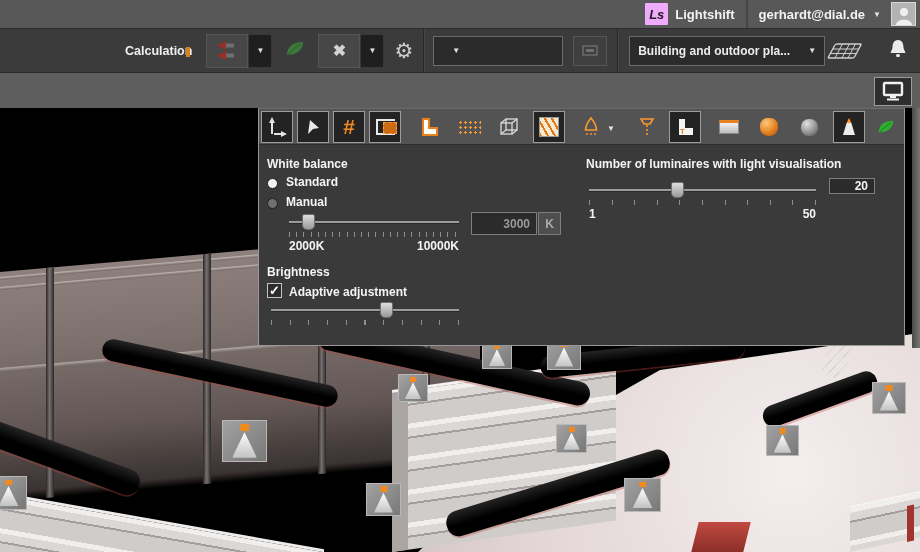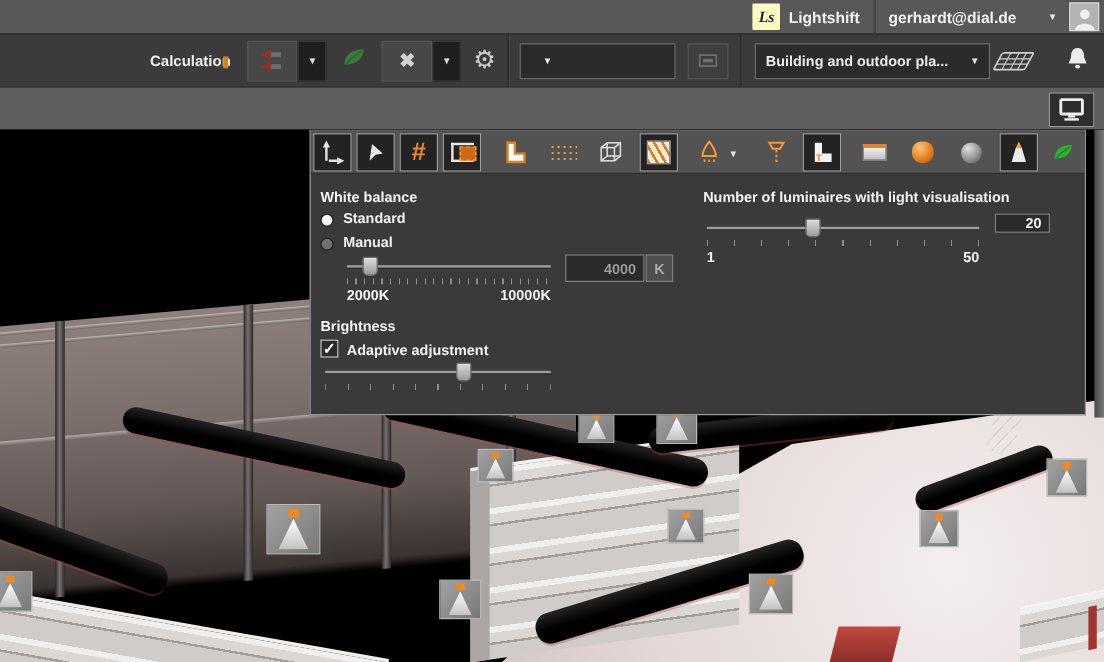--- a/index.html
+++ b/index.html
@@ -3,26 +3,26 @@
 <meta charset="utf-8">
 <style>
   * { margin:0; padding:0; box-sizing:border-box; }
   html,body { width:920px; height:552px; overflow:hidden; background:#000;
     font-family:"Liberation Sans", sans-serif; }
   .app { position:relative; width:920px; height:552px; }
 
   
   .topbar { position:relative; height:28px; background:#585858; display:flex; align-items:center; justify-content:flex-end; padding-right:4px; }
   .topbar .brand { display:flex; align-items:center; gap:7px; padding:0 12px; height:100%; }
-  .badge { background:#fef9c3; color:#222; font-weight:bold; display:flex; align-items:center; justify-content:center; border-radius:1px;font-family:Liberation Serif, serif; }
+  .badge { background:#f0abfc; color:#222; font-weight:bold; display:flex; align-items:center; justify-content:center; border-radius:1px; }
   .badge.ls { width:23px; height:22px; font-size:13px; font-style:italic; }
   .badge.lum { width:28px; height:20px; font-size:9px; letter-spacing:0; }
   .topbar .lbl { color:#f2f2f2; font-size:13px; font-weight:700; }
   .tsep { width:1px; height:28px; background:#454545; }
-  .account { display:flex; align-items:center; gap:26px; padding:0 10px; }
+  .account { display:flex; align-items:center; gap:8px; padding:0 10px; }
   .caret { color:#e3e3e3; font-size:8px; }
   .avatar { width:25px; height:24px; background:#b3b3b3; border:1px solid #d8d8d8; display:flex; align-items:flex-end; justify-content:center; overflow:hidden; }
 
   
   .toolbar { position:relative; height:44px; background:#3b3b3b; border-top:1px solid #2c2c2c; display:flex; align-items:center; }
   .tb-sep { width:2px; height:44px; background:#272727; border-right:1px solid #474747; }
   .calc-label { color:#efefef; font-size:12.5px; font-weight:700; margin:0 14px 0 125px; }
   .tbtnL { height:34px; display:flex; align-items:center; justify-content:center; }
   .btn-big { width:42px; background:#474747; border:1px solid #555; }
   .btn-caret { width:24px; background:#1f1f1f; border:1px solid #383838; color:#e0e0e0; font-size:8px; }
@@ -365,21 +365,21 @@
         </div>
         <div class="slider" style="left:30px; top:68px; width:170px; height:44px;">
           <div class="track"></div>
           <div class="handle" style="left:calc(11% - 6px);"></div>
           <div class="ticks" style="background:repeating-linear-gradient(90deg,#8e8e8e 0 1px,rgba(0,0,0,0) 1px 7.2px);"></div>
           <div class="endlabels">
             <span>2000K</span>
             <span>10000K</span>
           </div>
         </div>
-        <div class="valbox dim" style="left:212px; top:67px; width:66px; height:23px;">4000</div>
+        <div class="valbox dim" style="left:212px; top:67px; width:66px; height:23px;">3000</div>
         <div class="unitbtn" style="left:279px; top:67px; width:23px; height:23px;">K</div>
 
         <span class="plabel" style="left:327px; top:12px;">Number of luminaires with light visualisation</span>
         <div class="slider" style="left:330px; top:36px; width:227px; height:44px;">
           <div class="track"></div>
           <div class="handle" style="left:calc(38.8% - 6px);"></div>
           <div class="ticks" style="background:repeating-linear-gradient(90deg,#8e8e8e 0 1px,rgba(0,0,0,0) 1px 22.6px);"></div>
           <div class="endlabels">
             <span>1</span>
             <span>50</span>

